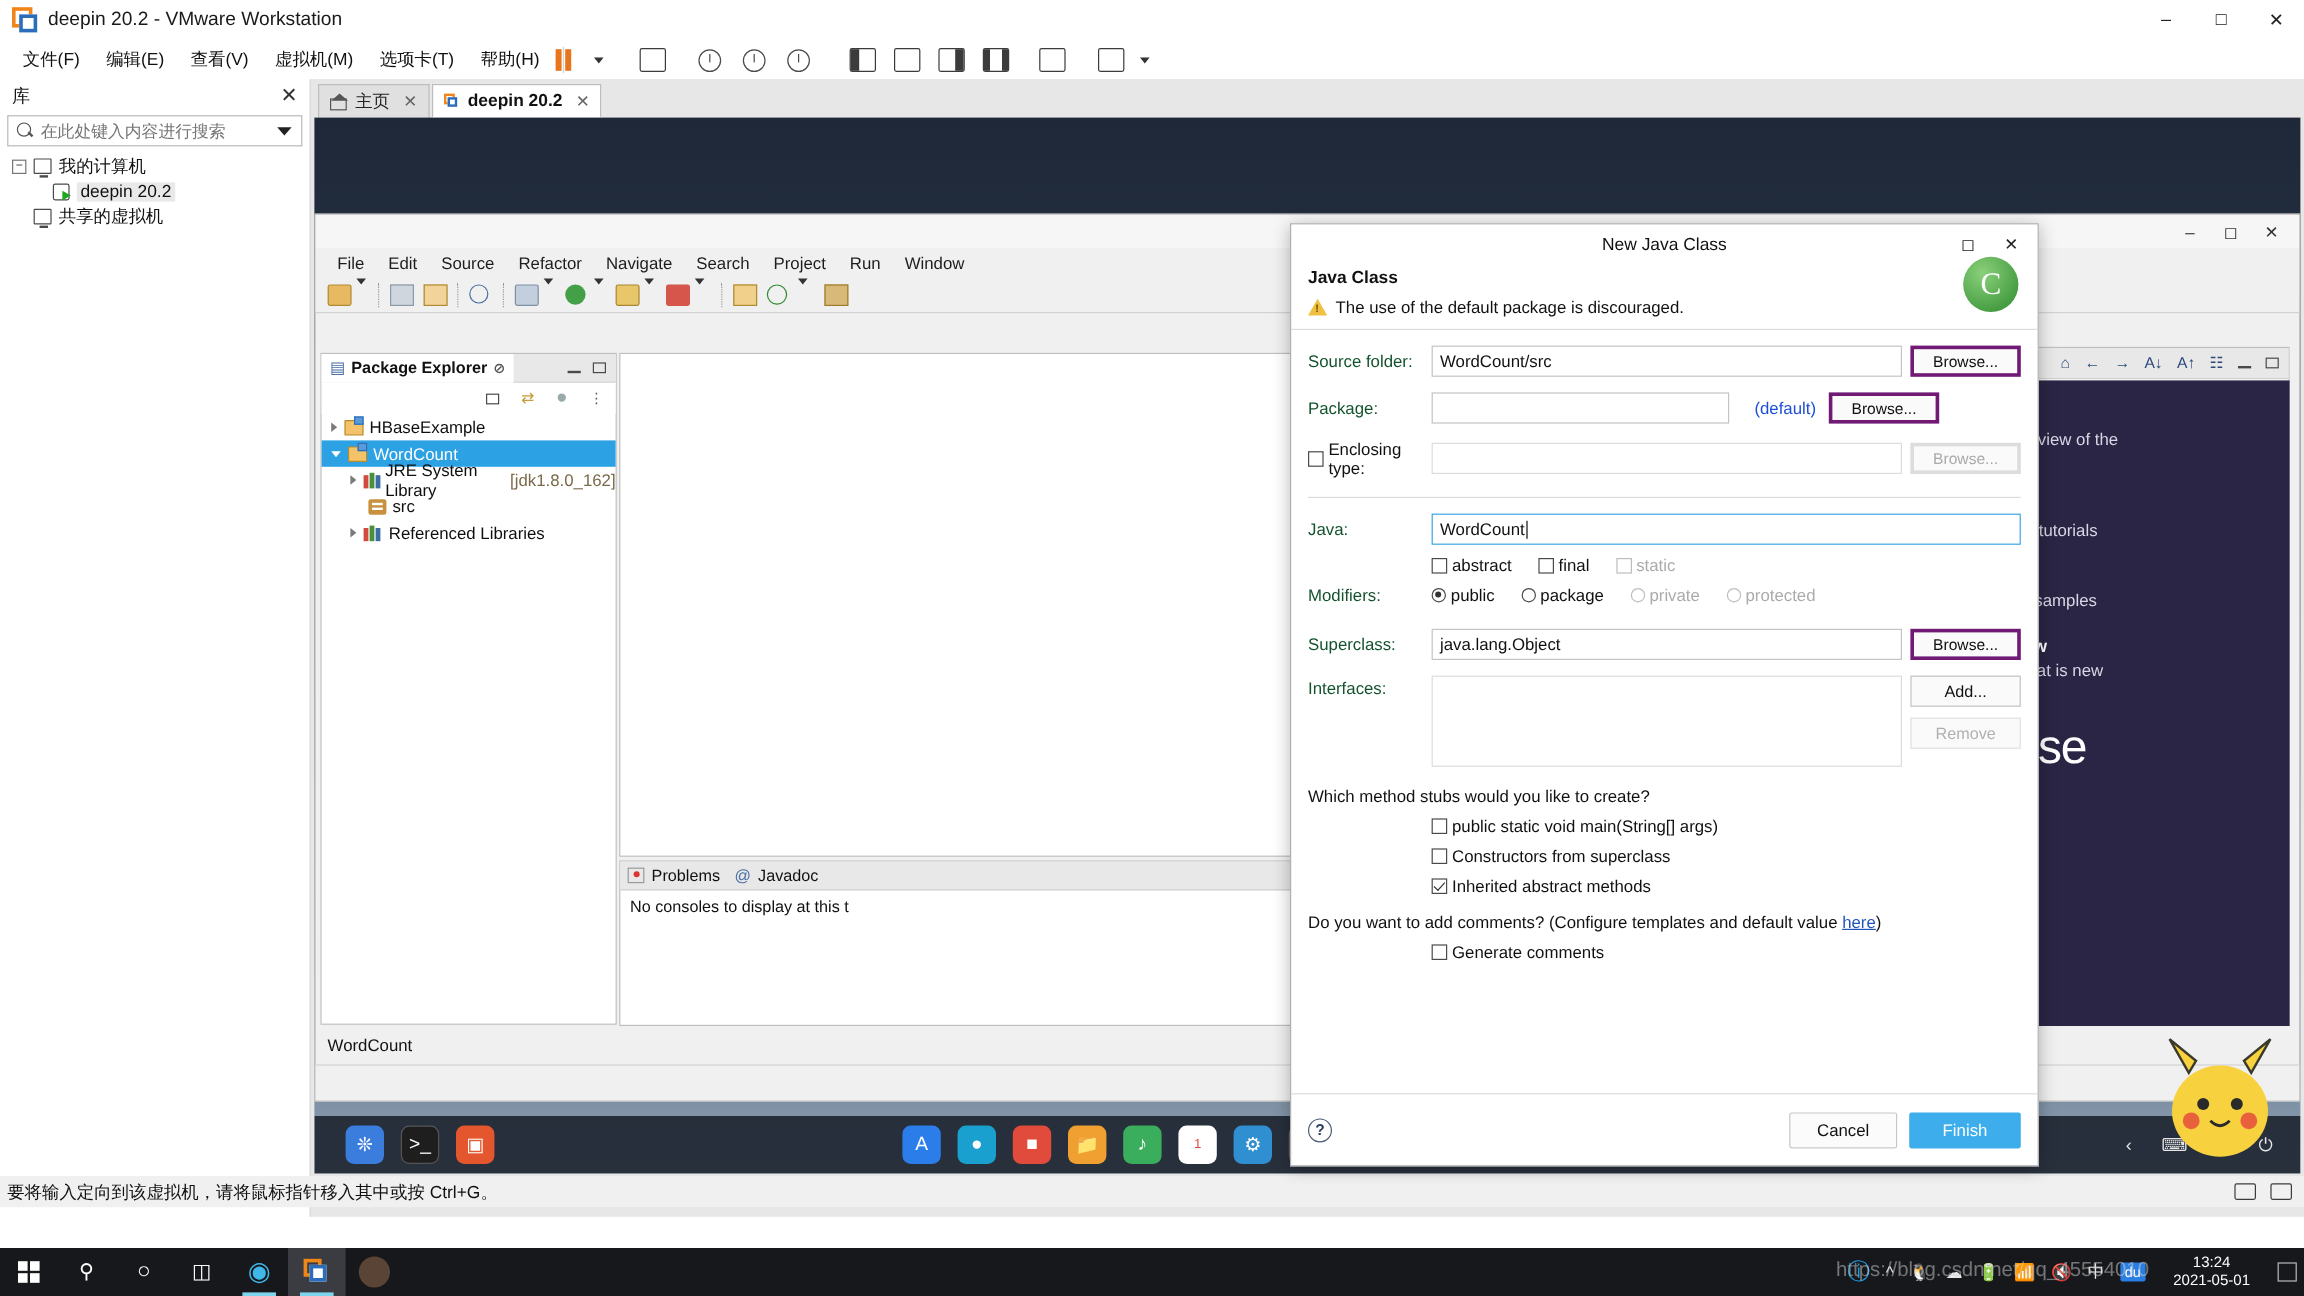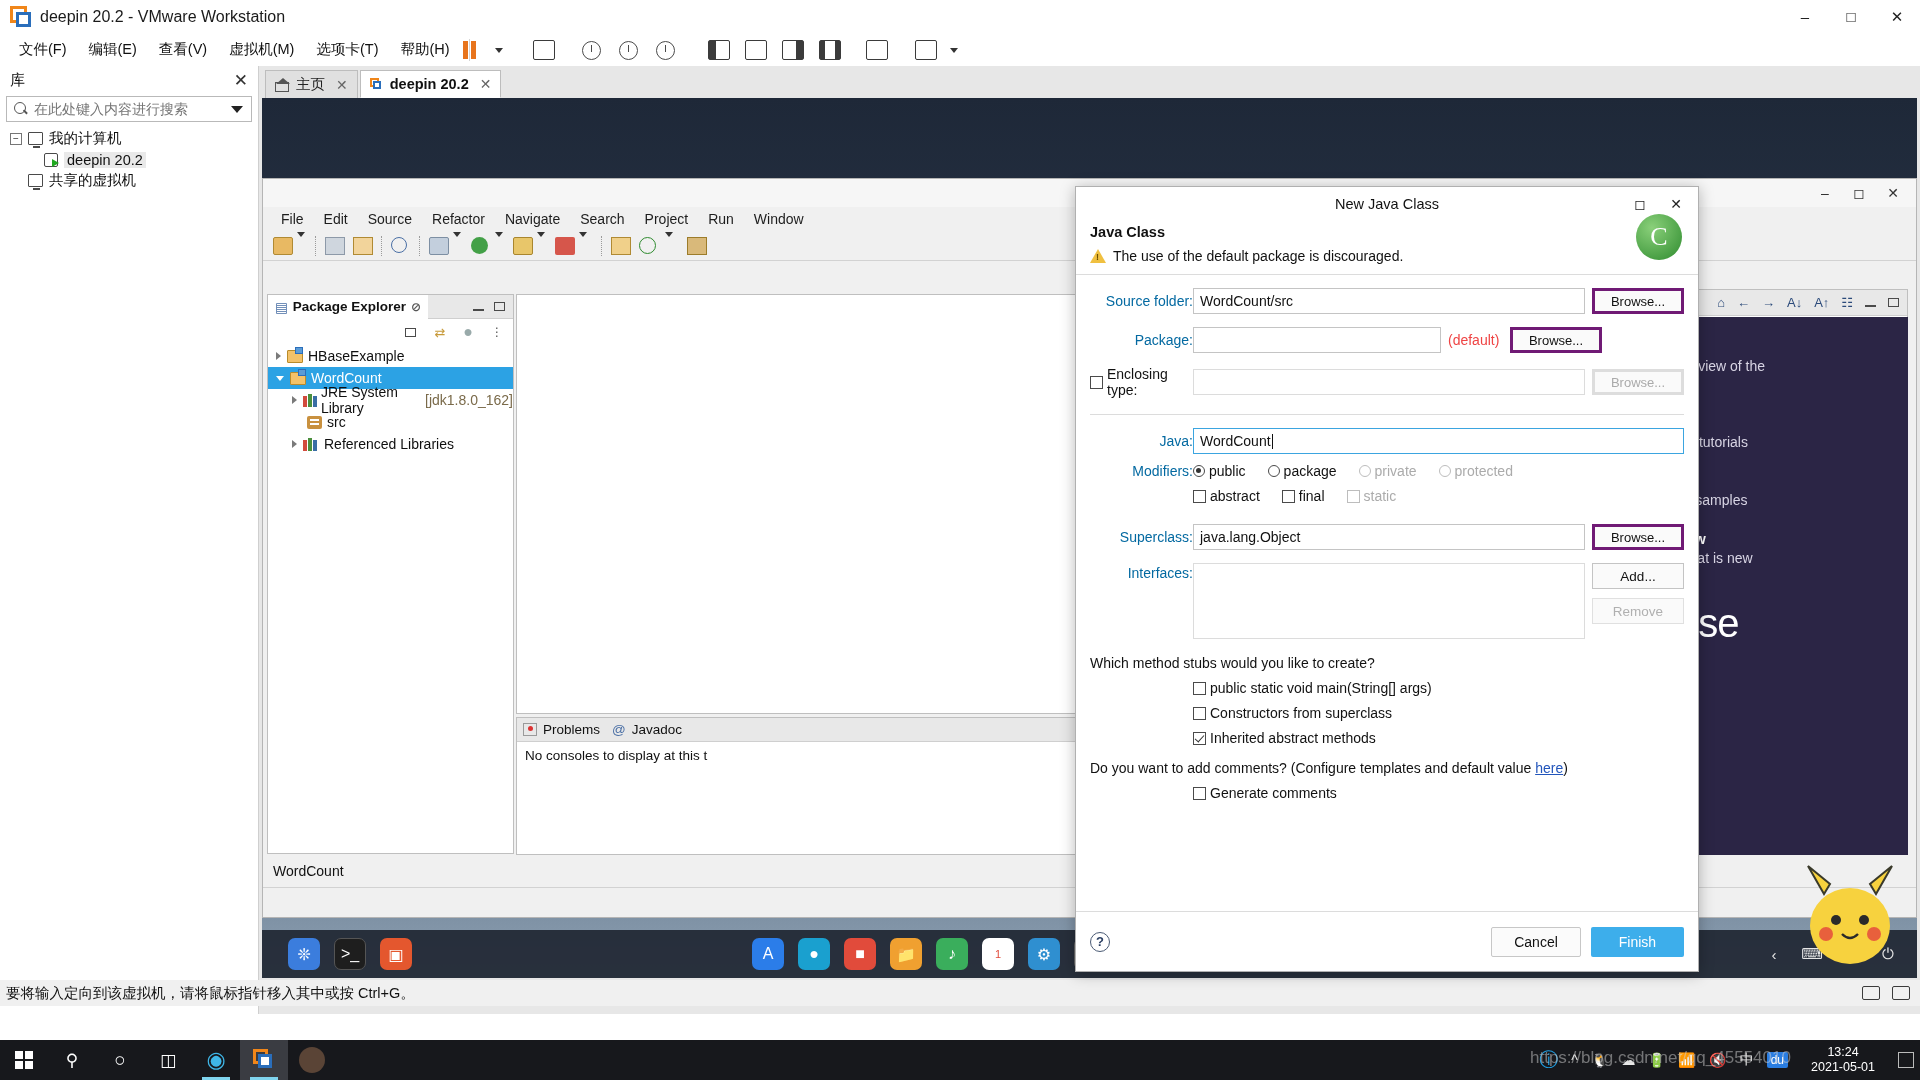--- a/index.html
+++ b/index.html
@@ -180,29 +180,29 @@
   .dlg-head .hd { font-size: 14.5px; font-weight: bold; color: #111; }
   .dlg-head .warn { display: flex; align-items: center; gap: 7px; margin-top: 8px; font-size: 14px; color: #111; }
   .warn-tri { width: 0; height: 0; border-left: 8px solid transparent; border-right: 8px solid transparent; border-bottom: 14px solid #f0c040; position: relative;}
   .warn-tri:after { content:'!'; position: absolute; left: -2px; top: 3px; font-size: 9px; color: #6b4e00; font-weight: bold;}
   .dlg-logo { position: absolute; right: 16px; top: -6px; width: 46px; height: 46px; border-radius: 50%;
               background: radial-gradient(circle at 35% 30%, #8ad07a, #2e8b2e); display: flex; align-items: center; justify-content: center;
               color: #fff; font-size: 26px; font-family: "Liberation Serif", serif; }
   .dlg-sep { height: 1px; background: #dcdcdc; margin: 10px 0 0 0; }
   .dlg-body { padding: 0 14px; }
   .frm-row { display: flex; align-items: center; margin-top: 13px; }
-  .frm-label { width: 103px; font-size: 14px; color: #0369a1; text-align: right; }
+  .frm-label { width: 103px; font-size: 14px; color: #14532d; }
   .frm-input { flex: 1; height: 26px; border: 1px solid #c4c4c4; background: #fff; font-size: 14px; color: #111;
                display: flex; align-items: center; padding: 0 6px; font-family: inherit; }
   .frm-input.focus { border: 1px solid #3ba5e0; }
   .frm-input.disabled { background: #fff; border-color: #dcdcdc; }
   .btn-browse { width: 92px; height: 26px; margin-left: 7px; border: 3px solid #701a75; background: #fafafa;
                 font-size: 13px; color: #111; display: flex; align-items: center; justify-content: center; font-family: Liberation Sans, sans-serif; }
   .btn-browse.disabled { color: #aaa; border-color: #ddd; }
-  .pkg-default { font-size: 14px; color: #ef4444; margin-left: 7px; width: 62px; }
+  .pkg-default { font-size: 14px; color: #1d4ed8; margin-left: 21px; width: 62px; }
   .cbx { width: 13px; height: 13px; border: 1.4px solid #4a4a4a; background: #fff; display: inline-block; flex: none;
          position: relative; margin-right: 4px; }
   .cbx.checked:after { content: ''; position: absolute; left: 3px; top: 0px; width: 4px; height: 8px;
                        border: solid #333; border-width: 0 1.6px 1.6px 0; transform: rotate(42deg); }
   .cbx.dim { border-color: #bdbdbd; }
   .rdo { width: 12px; height: 12px; border: 1.4px solid #4a4a4a; border-radius: 50%; display: inline-block; flex: none;
          position: relative; margin-right: 4px; background: #fff; }
   .rdo.checked:after { content:''; position:absolute; left:2.4px; top:2.4px; width:5px; height:5px; border-radius:50%; background:#333; }
   .rdo.dim { border-color: #bdbdbd; }
   .enc-row { display: flex; align-items: center; margin-top: 13px; }
@@ -654,55 +654,55 @@
 
         <div class="frm-row">
           <div class="frm-label">Java:</div>
           <div class="frm-input focus">
             <span>WordCount</span>
               <span class="caret-line"></span>
           </div>
         </div>
 
         <div class="mods-row">
+          <div class="frm-label"></div>
+          <label class="mod-opt">
+            <span class="cbx"></span>
+            <span>abstract</span>
+          </label>
+          <label class="mod-opt">
+            <span class="cbx"></span>
+            <span>final</span>
+          </label>
+          <label class="mod-opt dim">
+            <span class="cbx dim"></span>
+            <span>static</span>
+          </label>
+        </div>
+
+        <div class="mods-row">
           <div class="frm-label">Modifiers:</div>
           <label class="mod-opt">
             <span class="rdo checked"></span>
             <span>public</span>
           </label>
           <label class="mod-opt">
             <span class="rdo"></span>
             <span>package</span>
           </label>
           <label class="mod-opt dim">
             <span class="rdo dim"></span>
             <span>private</span>
           </label>
           <label class="mod-opt dim">
             <span class="rdo dim"></span>
             <span>protected</span>
           </label>
         </div>
 
-        <div class="mods-row">
-          <div class="frm-label"></div>
-          <label class="mod-opt">
-            <span class="cbx"></span>
-            <span>abstract</span>
-          </label>
-          <label class="mod-opt">
-            <span class="cbx"></span>
-            <span>final</span>
-          </label>
-          <label class="mod-opt dim">
-            <span class="cbx dim"></span>
-            <span>static</span>
-          </label>
-        </div>
-
         <div class="frm-row" style="margin-top:20px">
           <div class="frm-label">Superclass:</div>
           <div class="frm-input">java.lang.Object</div>
           <div class="btn-browse">Browse...</div>
         </div>
 
         <div class="frm-row" style="align-items:flex-start">
           <div class="frm-label" style="padding-top:2px">Interfaces:</div>
           <div class="iface-box"></div>
           <div style="display:flex;flex-direction:column;gap:9px">

